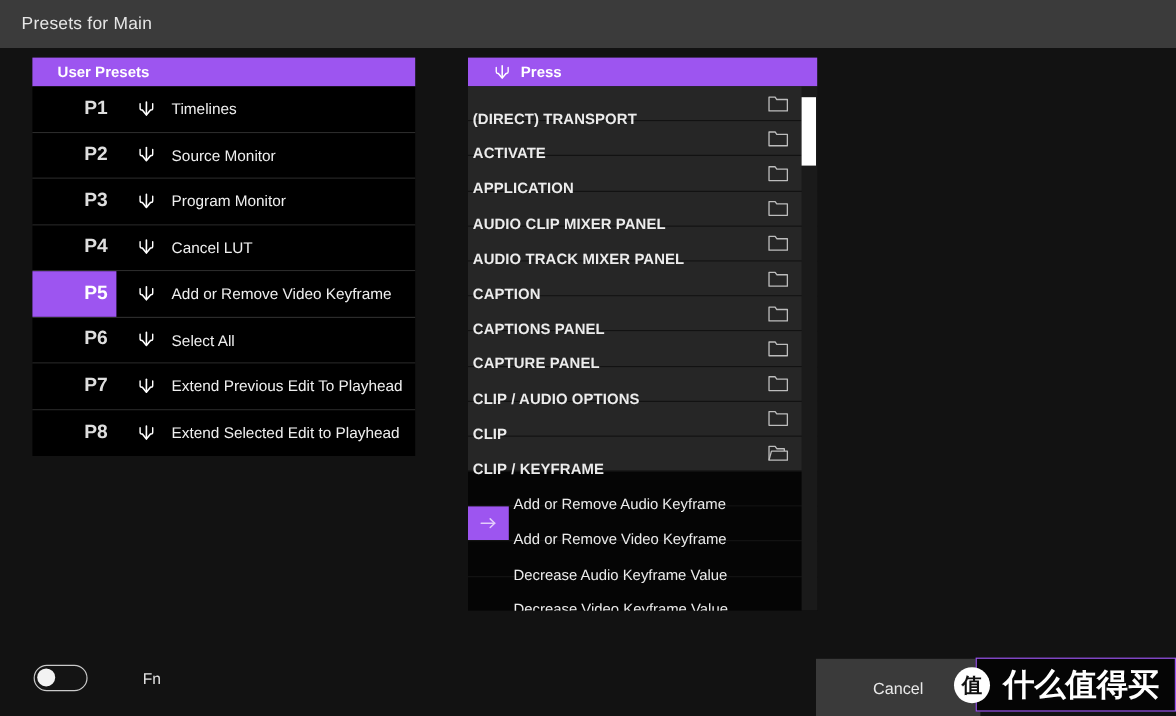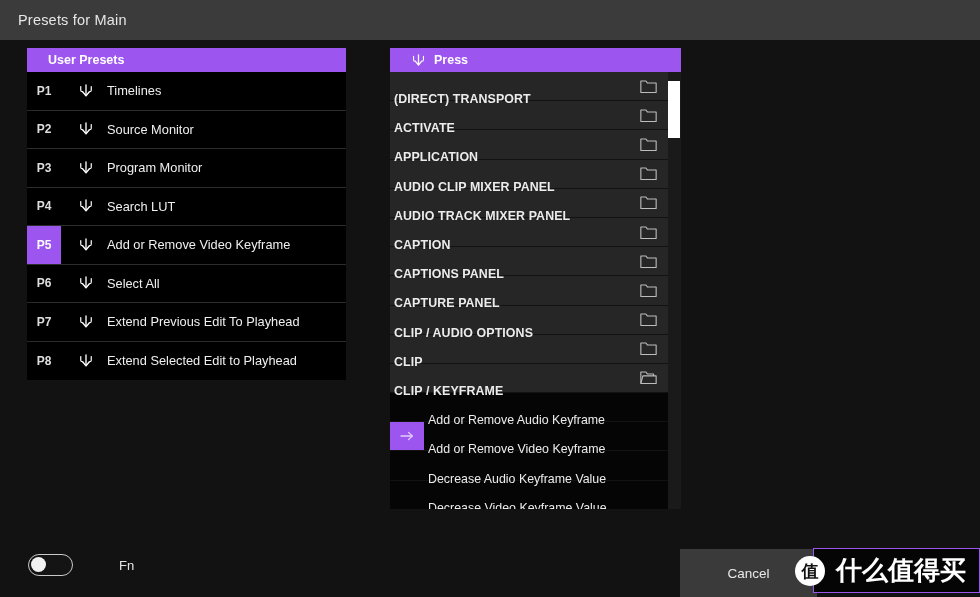--- a/index.html
+++ b/index.html
@@ -68,23 +68,24 @@
     box-sizing: border-box;
   }
   .preset-row:last-child { border-bottom: none; }
   .preset-key {
     width: 34px;
     min-width: 34px;
     height: 100%;
     display: flex;
     align-items: center;
     justify-content: center;
-    font-size: 12px;
+    font-size: 16px;
     color: #dedede;
     font-weight: 600;
+    padding-left: 36px;
   }
   .preset-row.selected .preset-key {
     background: #9d55f0;
     color: #ffffff;
   }
   .preset-icon {
     width: 30px;
     min-width: 30px;
     display: flex;
     align-items: center;
@@ -342,21 +343,21 @@
         <div class="preset-row">
           <div class="preset-key">P4</div>
           <div class="preset-icon">
             <svg width="18" height="18" viewBox="0 0 24 24" aria-hidden="true">
               <path d="M5 6 L5 11 Q5 13 7 13" fill="none" stroke="#ffffff" stroke-width="1.6" stroke-linecap="round"></path>
               <path d="M19 6 L19 11 Q19 13 17 13" fill="none" stroke="#ffffff" stroke-width="1.6" stroke-linecap="round"></path>
               <path d="M12 4 L12 17" fill="none" stroke="#ffffff" stroke-width="1.8" stroke-linecap="round"></path>
               <path d="M7.5 13 L12 18.5 L16.5 13" fill="none" stroke="#ffffff" stroke-width="1.8" stroke-linejoin="round" stroke-linecap="round"></path>
             </svg>
           </div>
-          <div class="preset-label">Search LUT</div>
+          <div class="preset-label">Cancel LUT</div>
         </div>
         <div class="preset-row selected">
           <div class="preset-key">P5</div>
           <div class="preset-icon">
             <svg width="18" height="18" viewBox="0 0 24 24" aria-hidden="true">
               <path d="M5 6 L5 11 Q5 13 7 13" fill="none" stroke="#ffffff" stroke-width="1.6" stroke-linecap="round"></path>
               <path d="M19 6 L19 11 Q19 13 17 13" fill="none" stroke="#ffffff" stroke-width="1.6" stroke-linecap="round"></path>
               <path d="M12 4 L12 17" fill="none" stroke="#ffffff" stroke-width="1.8" stroke-linecap="round"></path>
               <path d="M7.5 13 L12 18.5 L16.5 13" fill="none" stroke="#ffffff" stroke-width="1.8" stroke-linejoin="round" stroke-linecap="round"></path>
             </svg>

